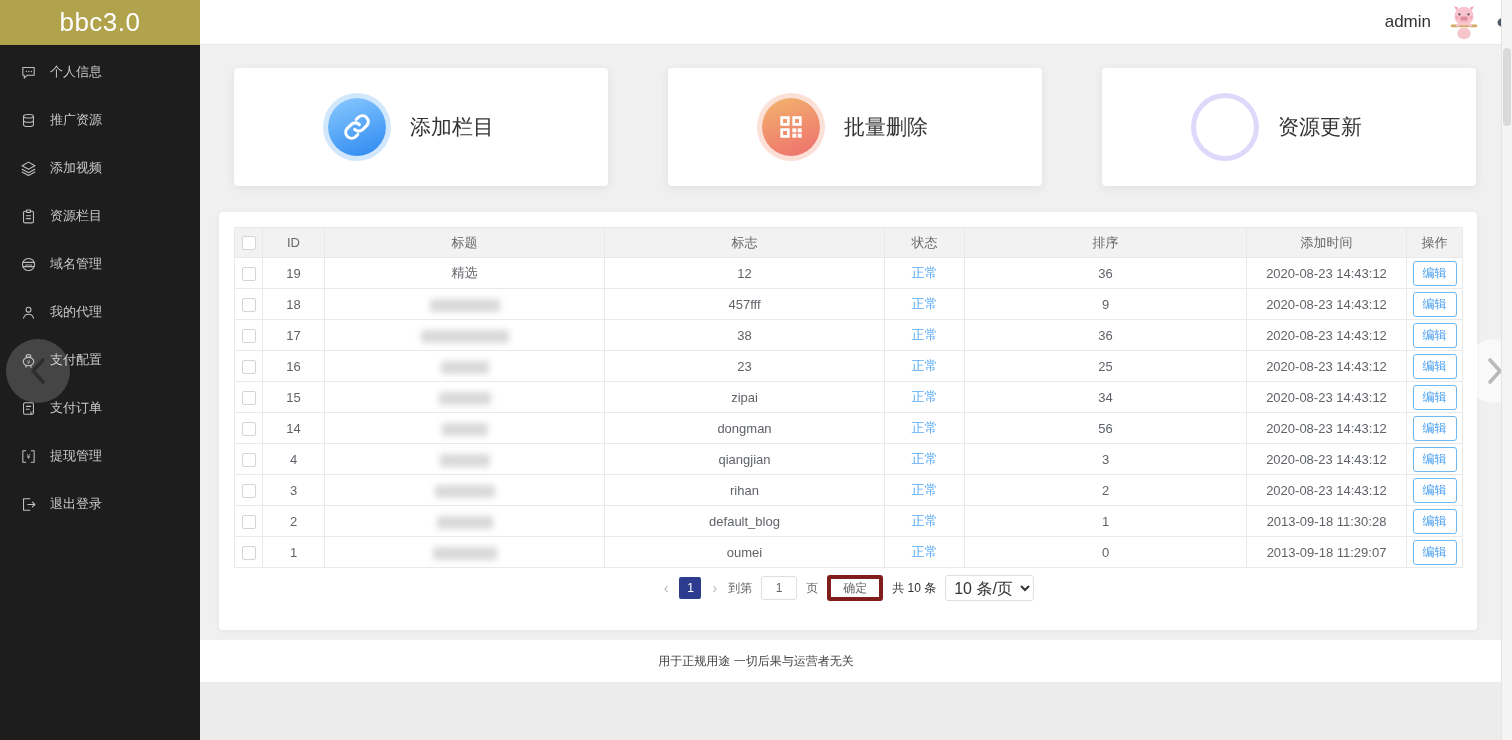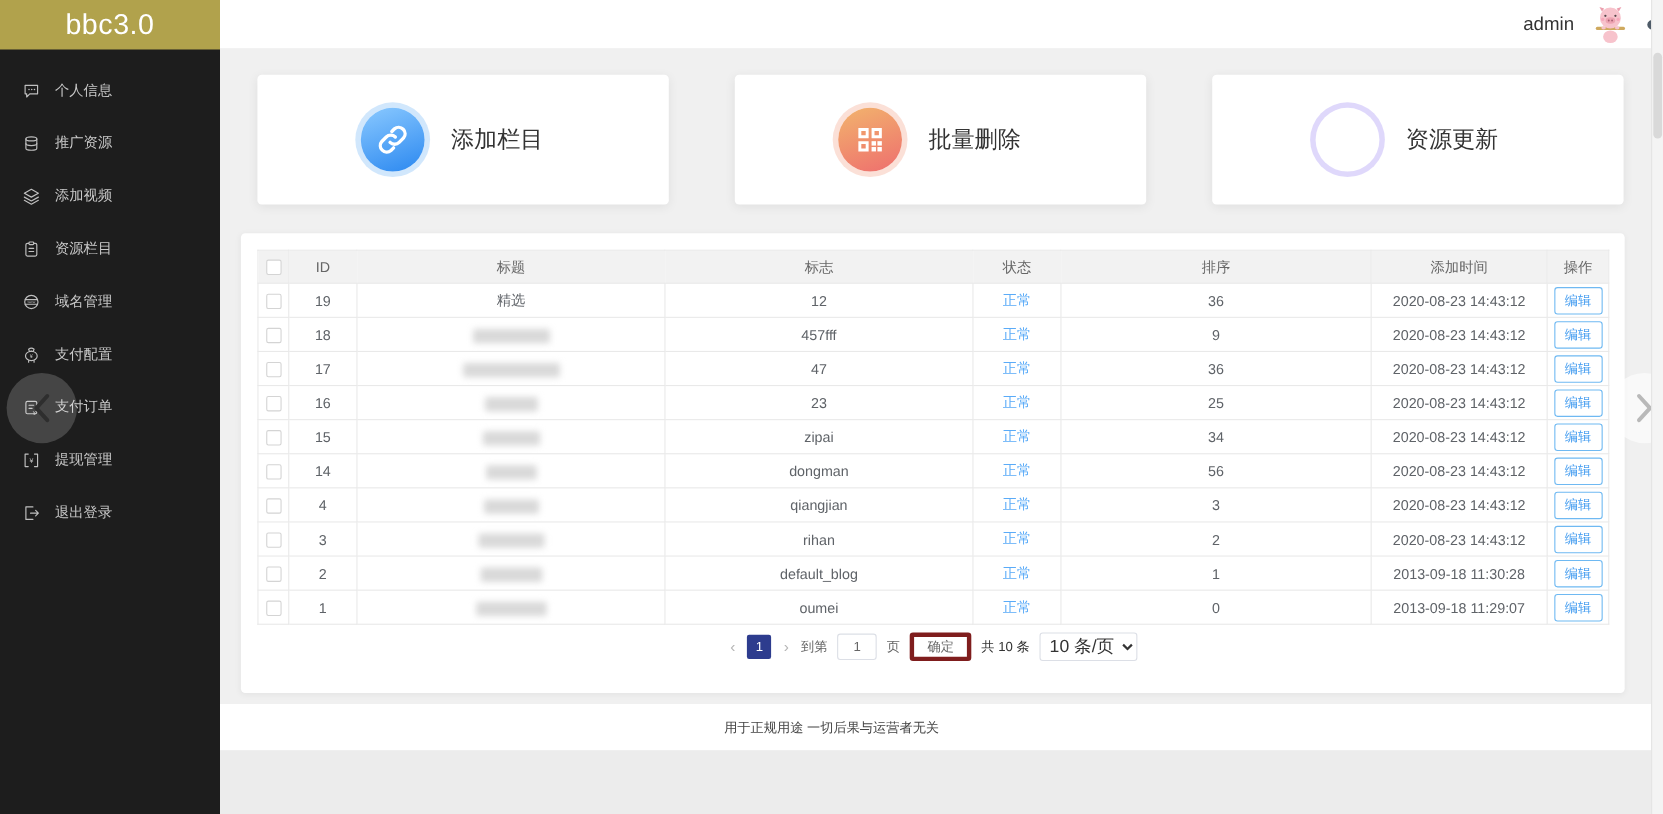--- a/index.html
+++ b/index.html
@@ -2,21 +2,21 @@
 <html><head>
 <meta charset="utf-8">
 <style>
   *{margin:0;padding:0;box-sizing:border-box}
   html,body{width:1512px;height:740px;overflow:hidden;background:#ececec;
     font-family:"Liberation Sans","DejaVu Sans",sans-serif;position:relative}
 
   
   .sidebar{position:absolute;left:0;top:0;width:200px;height:740px;background:#1d1d1d;z-index:10}
   .logo{height:45px;background:#b1a24c;color:#fff;font-size:26px;display:flex;align-items:center;justify-content:center;letter-spacing:.5px}
-  .menu{padding-top:13px}
+  .menu{padding-top:3px}
   .menu-item{display:flex;align-items:center;height:48px;padding-left:20px;color:#c9c9c9;font-size:13px;cursor:pointer}
   .icn{width:17px;height:17px;margin-right:13px;display:inline-flex}
   .icn svg{width:100%;height:100%}
   .collapse-btn{position:absolute;left:6px;top:339px;width:64px;height:64px;border-radius:50%;
     background:rgba(255,255,255,.18);display:flex;align-items:center;justify-content:center;cursor:pointer;z-index:11}
 
   
   .topbar{position:absolute;left:200px;top:0;width:1312px;height:45px;background:#fff;border-bottom:1px solid #e9e9e9;
     display:flex;align-items:center;justify-content:flex-end;gap:14px;z-index:2}
   .username{font-size:17px;color:#333}
@@ -112,20 +112,29 @@
       </div>
       <div class="menu-item">
         <span class="icn">
           <svg viewBox="0 0 24 24">
             <circle cx="12" cy="12" r="8.5" fill="none" stroke="#bfbfbf" stroke-width="1.5" stroke-linecap="round" stroke-linejoin="round"></circle>
             <path d="M4.2 9h15.6M4.2 15h15.6" fill="none" stroke="#bfbfbf" stroke-width="1.5" stroke-linecap="round" stroke-linejoin="round"></path>
             <text x="12" y="13.6" font-size="4.6" fill="#bfbfbf" text-anchor="middle" font-family="sans-serif">www</text>
           </svg>
         </span>
                  <span>域名管理</span>
+      </div>
+      <div class="menu-item">
+        <span class="icn">
+          <svg viewBox="0 0 24 24">
+            <circle cx="12" cy="8" r="3.5" fill="none" stroke="#bfbfbf" stroke-width="1.5" stroke-linecap="round" stroke-linejoin="round"></circle>
+            <path d="M5 20c1-4 4-5.5 7-5.5s6 1.5 7 5.5" fill="none" stroke="#bfbfbf" stroke-width="1.5" stroke-linecap="round" stroke-linejoin="round"></path>
+          </svg>
+        </span>
+                 <span>我的代理</span>
       </div>
       <div class="menu-item">
         <span class="icn">
           <svg viewBox="0 0 24 24">
             <ellipse cx="12" cy="13.5" rx="7.5" ry="6" fill="none" stroke="#bfbfbf" stroke-width="1.5" stroke-linecap="round" stroke-linejoin="round"></ellipse>
             <path d="M8.5 5c2-1.6 5-1.6 7 0l-1.2 3c-1.4-.9-3.2-.9-4.6 0z" fill="none" stroke="#bfbfbf" stroke-width="1.5" stroke-linecap="round" stroke-linejoin="round"></path>
             <path d="M8.5 19.5v2M15.5 19.5v2" fill="none" stroke="#bfbfbf" stroke-width="1.5" stroke-linecap="round" stroke-linejoin="round"></path>
             <text x="12" y="16.4" font-size="7" fill="#bfbfbf" text-anchor="middle" font-family="sans-serif">¥</text>
           </svg>
         </span>
@@ -277,21 +286,21 @@
             <td>457fff</td>
             <td><span class="status">正常</span></td>
             <td>9</td>
             <td>2020-08-23 14:43:12</td>
             <td><button class="edit-btn">编辑</button></td>
           </tr>
           <tr>
             <td><span class="cb"></span></td>
             <td>17</td>
             <td><span class="censor" style="width:88px"></span></td>
-            <td>47</td>
+            <td>38</td>
             <td><span class="status">正常</span></td>
             <td>36</td>
             <td>2020-08-23 14:43:12</td>
             <td><button class="edit-btn">编辑</button></td>
           </tr>
           <tr>
             <td><span class="cb"></span></td>
             <td>16</td>
             <td><span class="censor" style="width:48px"></span></td>
             <td>23</td>

